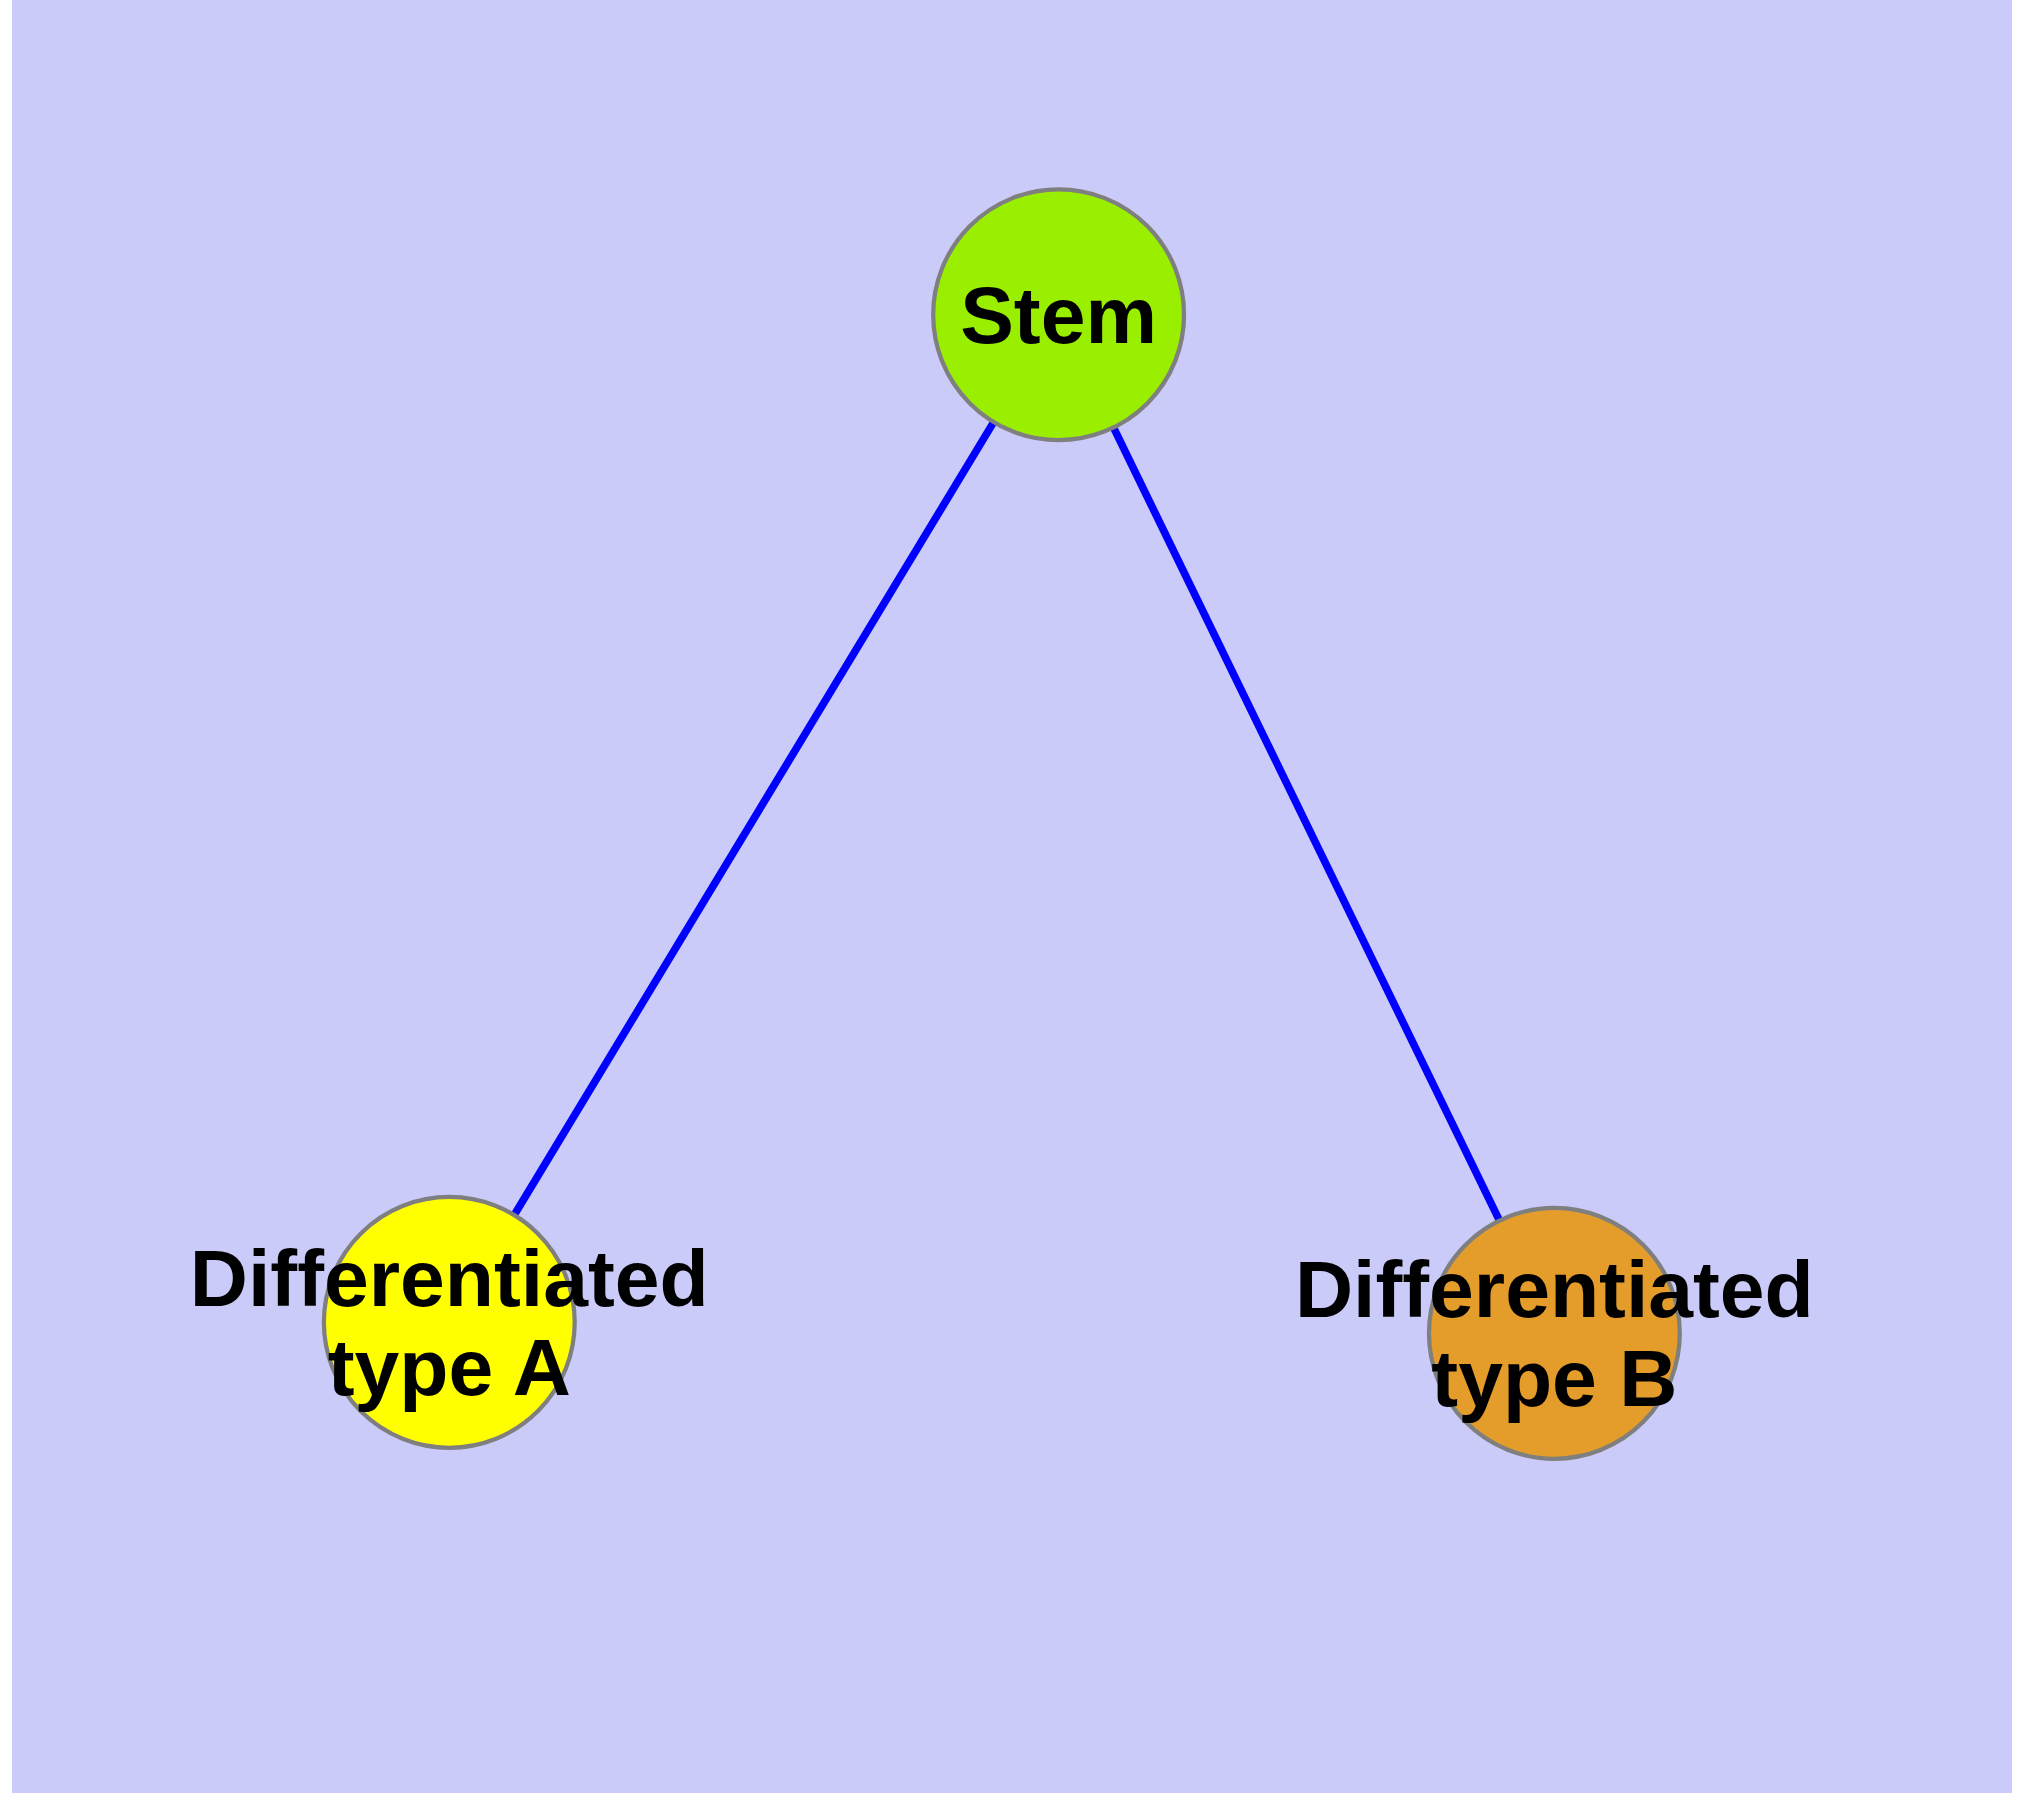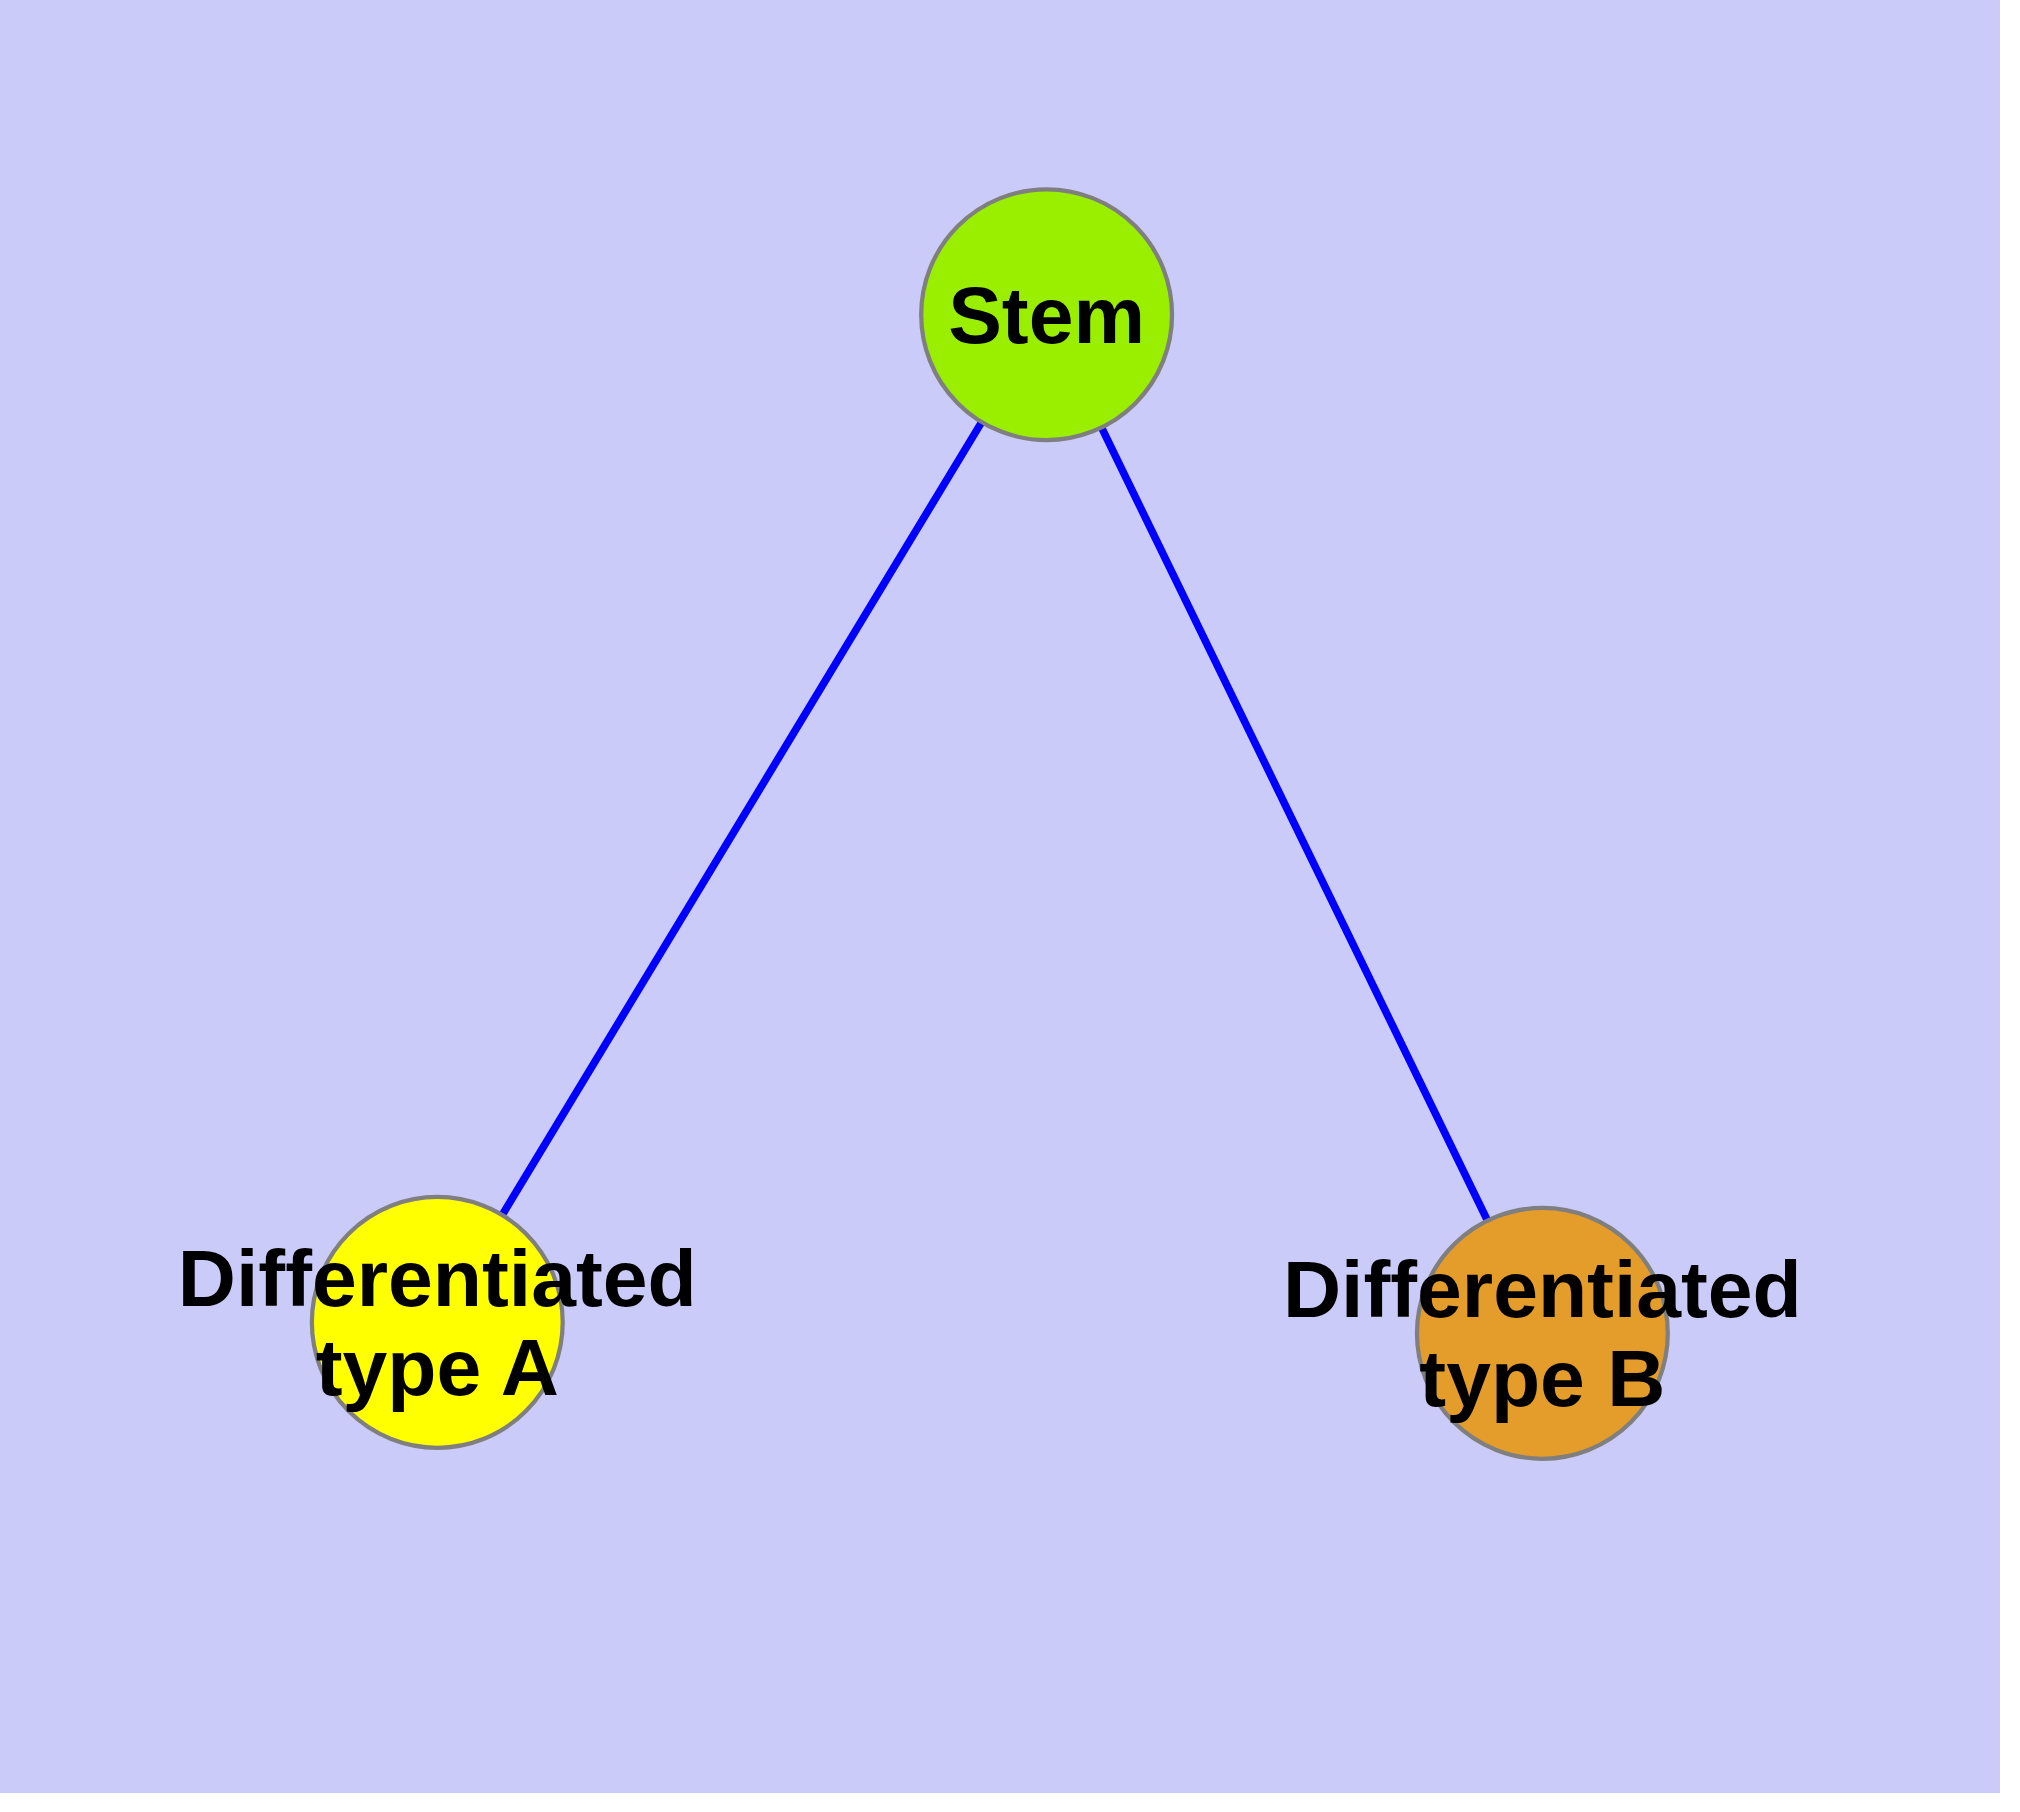--- a/index.html
+++ b/index.html
@@ -14,21 +14,21 @@
     font-family: "Liberation Sans", sans-serif;
   }
   #canvas {
     position: relative;
     width: 2021px;
     height: 1812px;
     background: #ffffff;
   }
   #plot-area {
     position: absolute;
-    left: 0;
+    left: 12px;
     top: 0;
     width: 2000px;
     height: 1793px;
     background: #cbcbfa;
     overflow: hidden;
   }
   #graph-svg {
     position: absolute;
     left: 0;
     top: 0;

